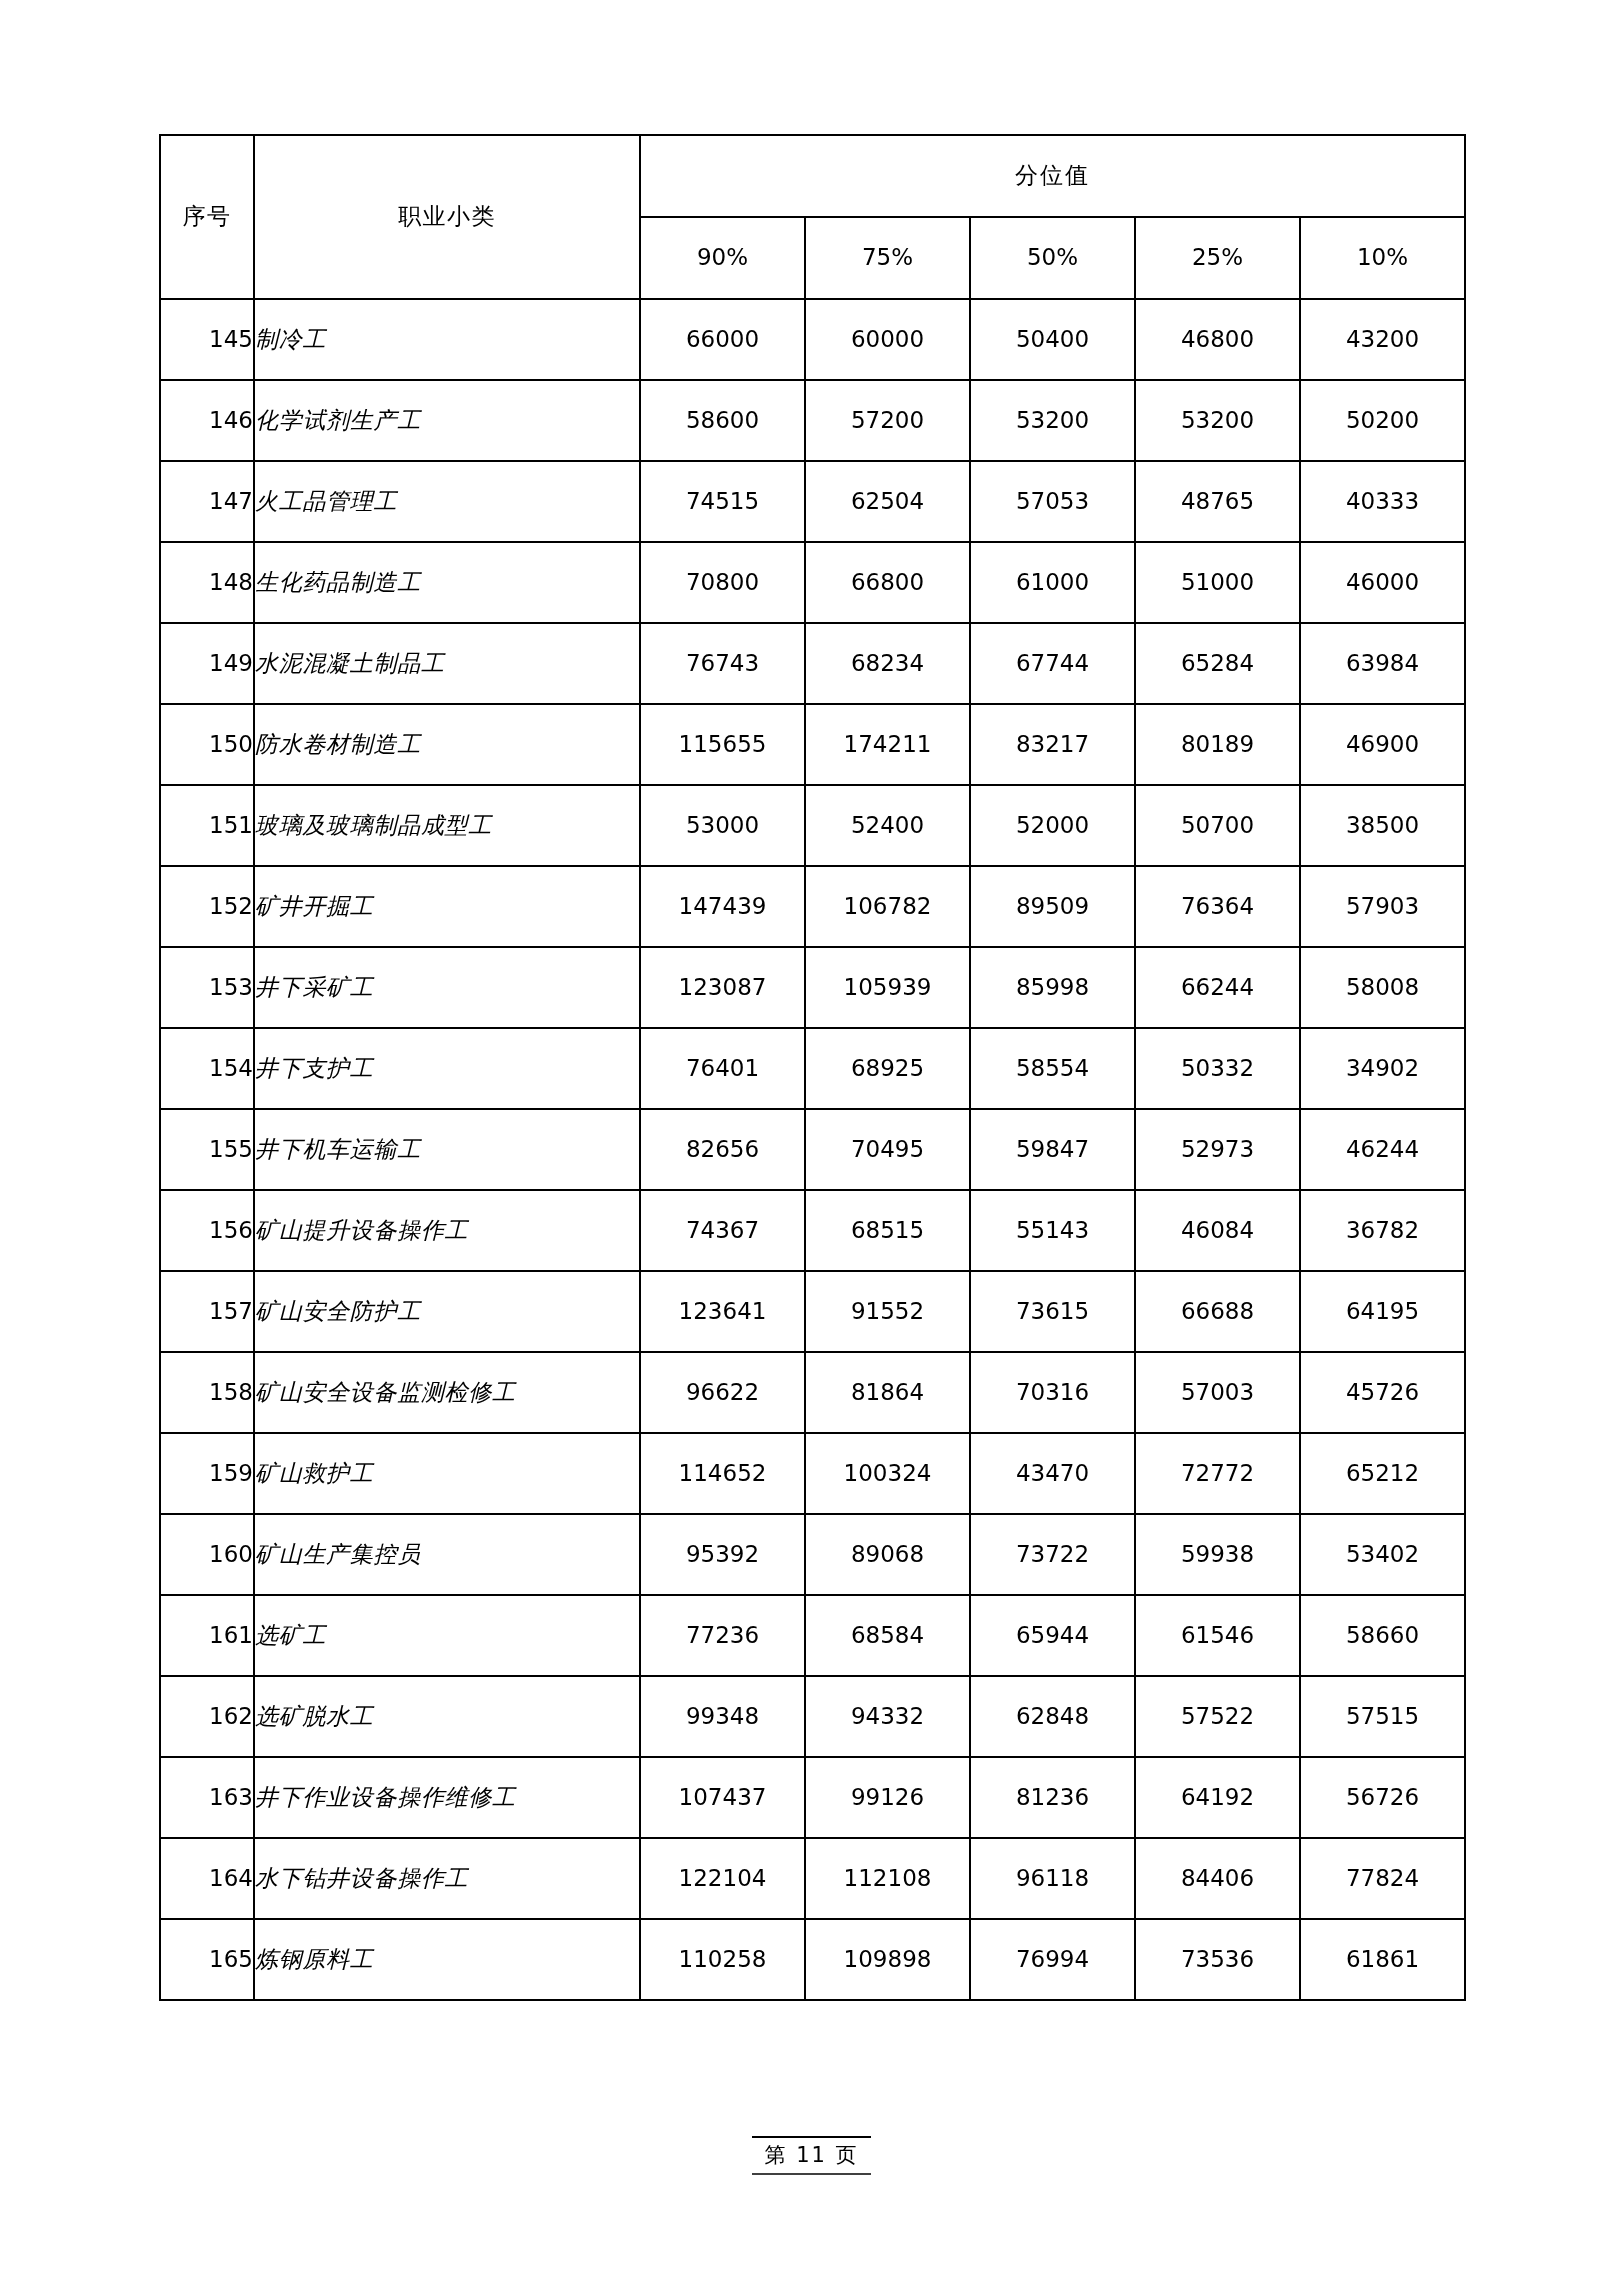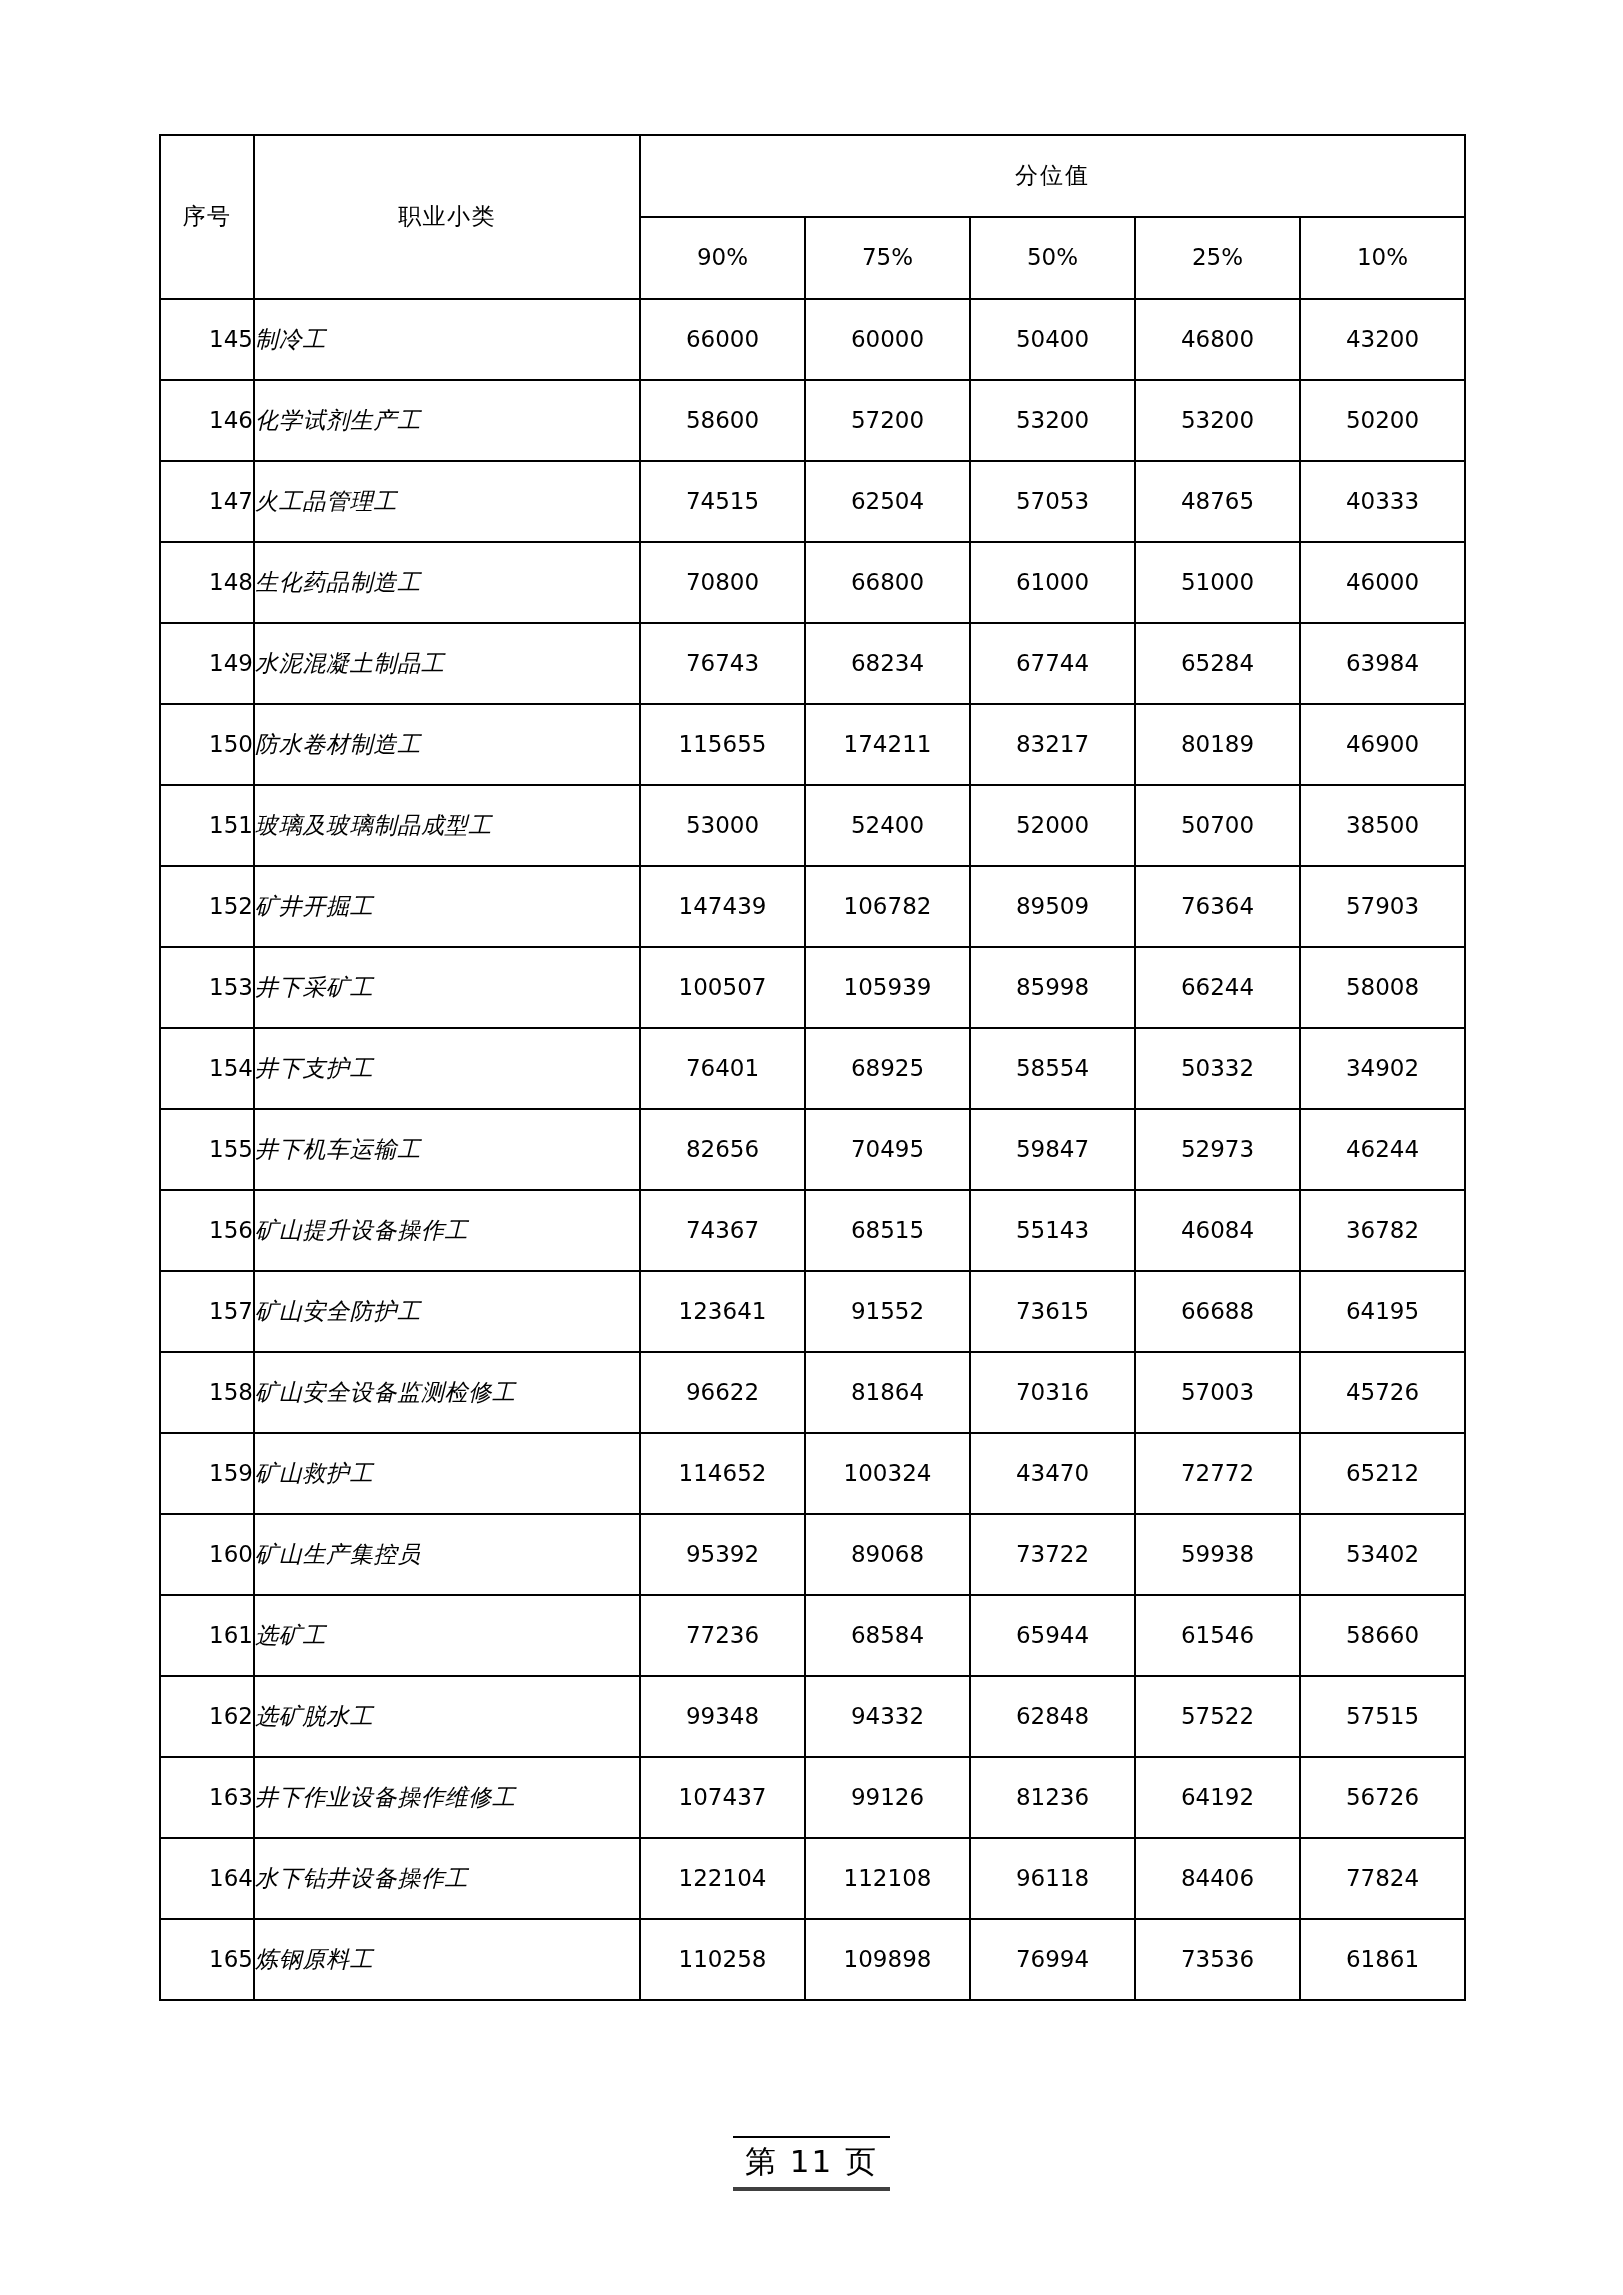--- a/index.html
+++ b/index.html
@@ -86,25 +86,25 @@
   }
   .footer {
     position: absolute;
     left: 0;
     top: 2136px;
     width: 1623px;
     text-align: center;
   }
   .footer-inner {
     display: inline-block;
-    font-size: 31px;
+    font-size: 21px;
     letter-spacing: 2px;
     padding: 2.7px 12.3px 4.1px 12.3px;
     border-top: 2px solid #000;
-    border-bottom: 4px solid #404040;
+    border-bottom: 2px solid #404040;
   }
 </style>
 </head>
 <body>
 
 <div class="page">
 
   <div class="table-wrap">
     <table class="salary">
       <colgroup>
@@ -199,21 +199,21 @@
           <td class="cell-name">矿井开掘工</td>
           <td class="cell-val">147439</td>
           <td class="cell-val">106782</td>
           <td class="cell-val">89509</td>
           <td class="cell-val">76364</td>
           <td class="cell-val">57903</td>
         </tr>
         <tr>
           <td class="cell-idx">153</td>
           <td class="cell-name">井下采矿工</td>
-          <td class="cell-val">100507</td>
+          <td class="cell-val">123087</td>
           <td class="cell-val">105939</td>
           <td class="cell-val">85998</td>
           <td class="cell-val">66244</td>
           <td class="cell-val">58008</td>
         </tr>
         <tr>
           <td class="cell-idx">154</td>
           <td class="cell-name">井下支护工</td>
           <td class="cell-val">76401</td>
           <td class="cell-val">68925</td>

